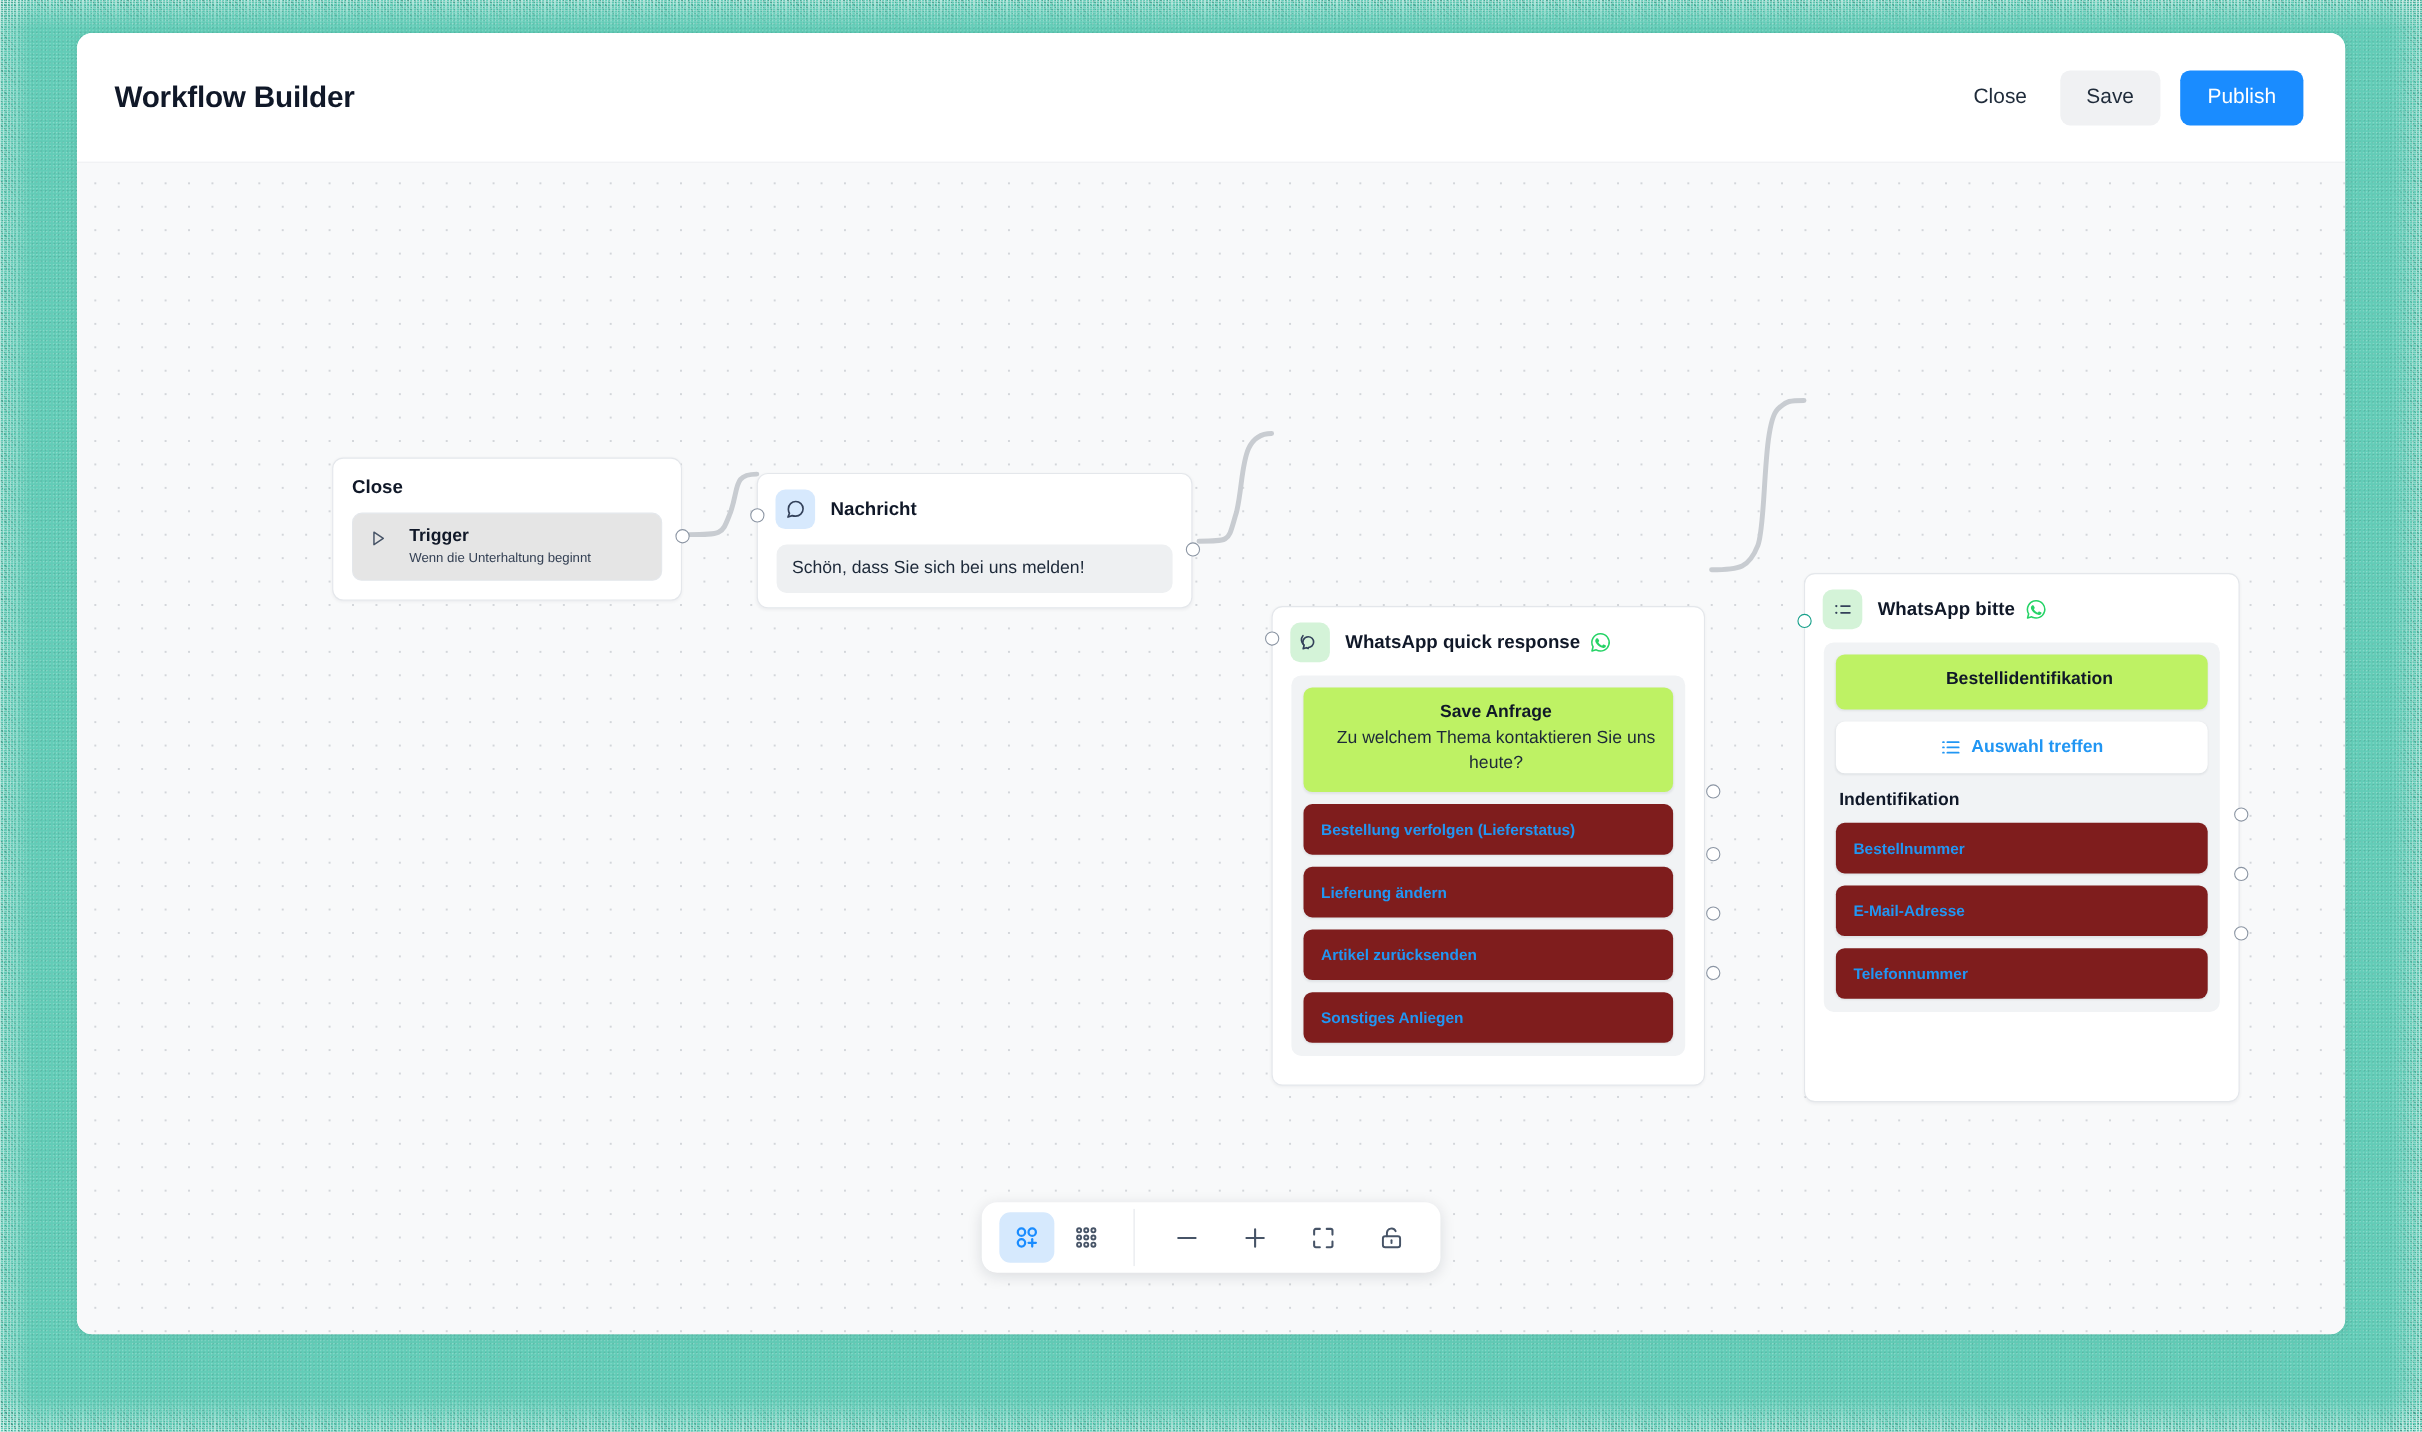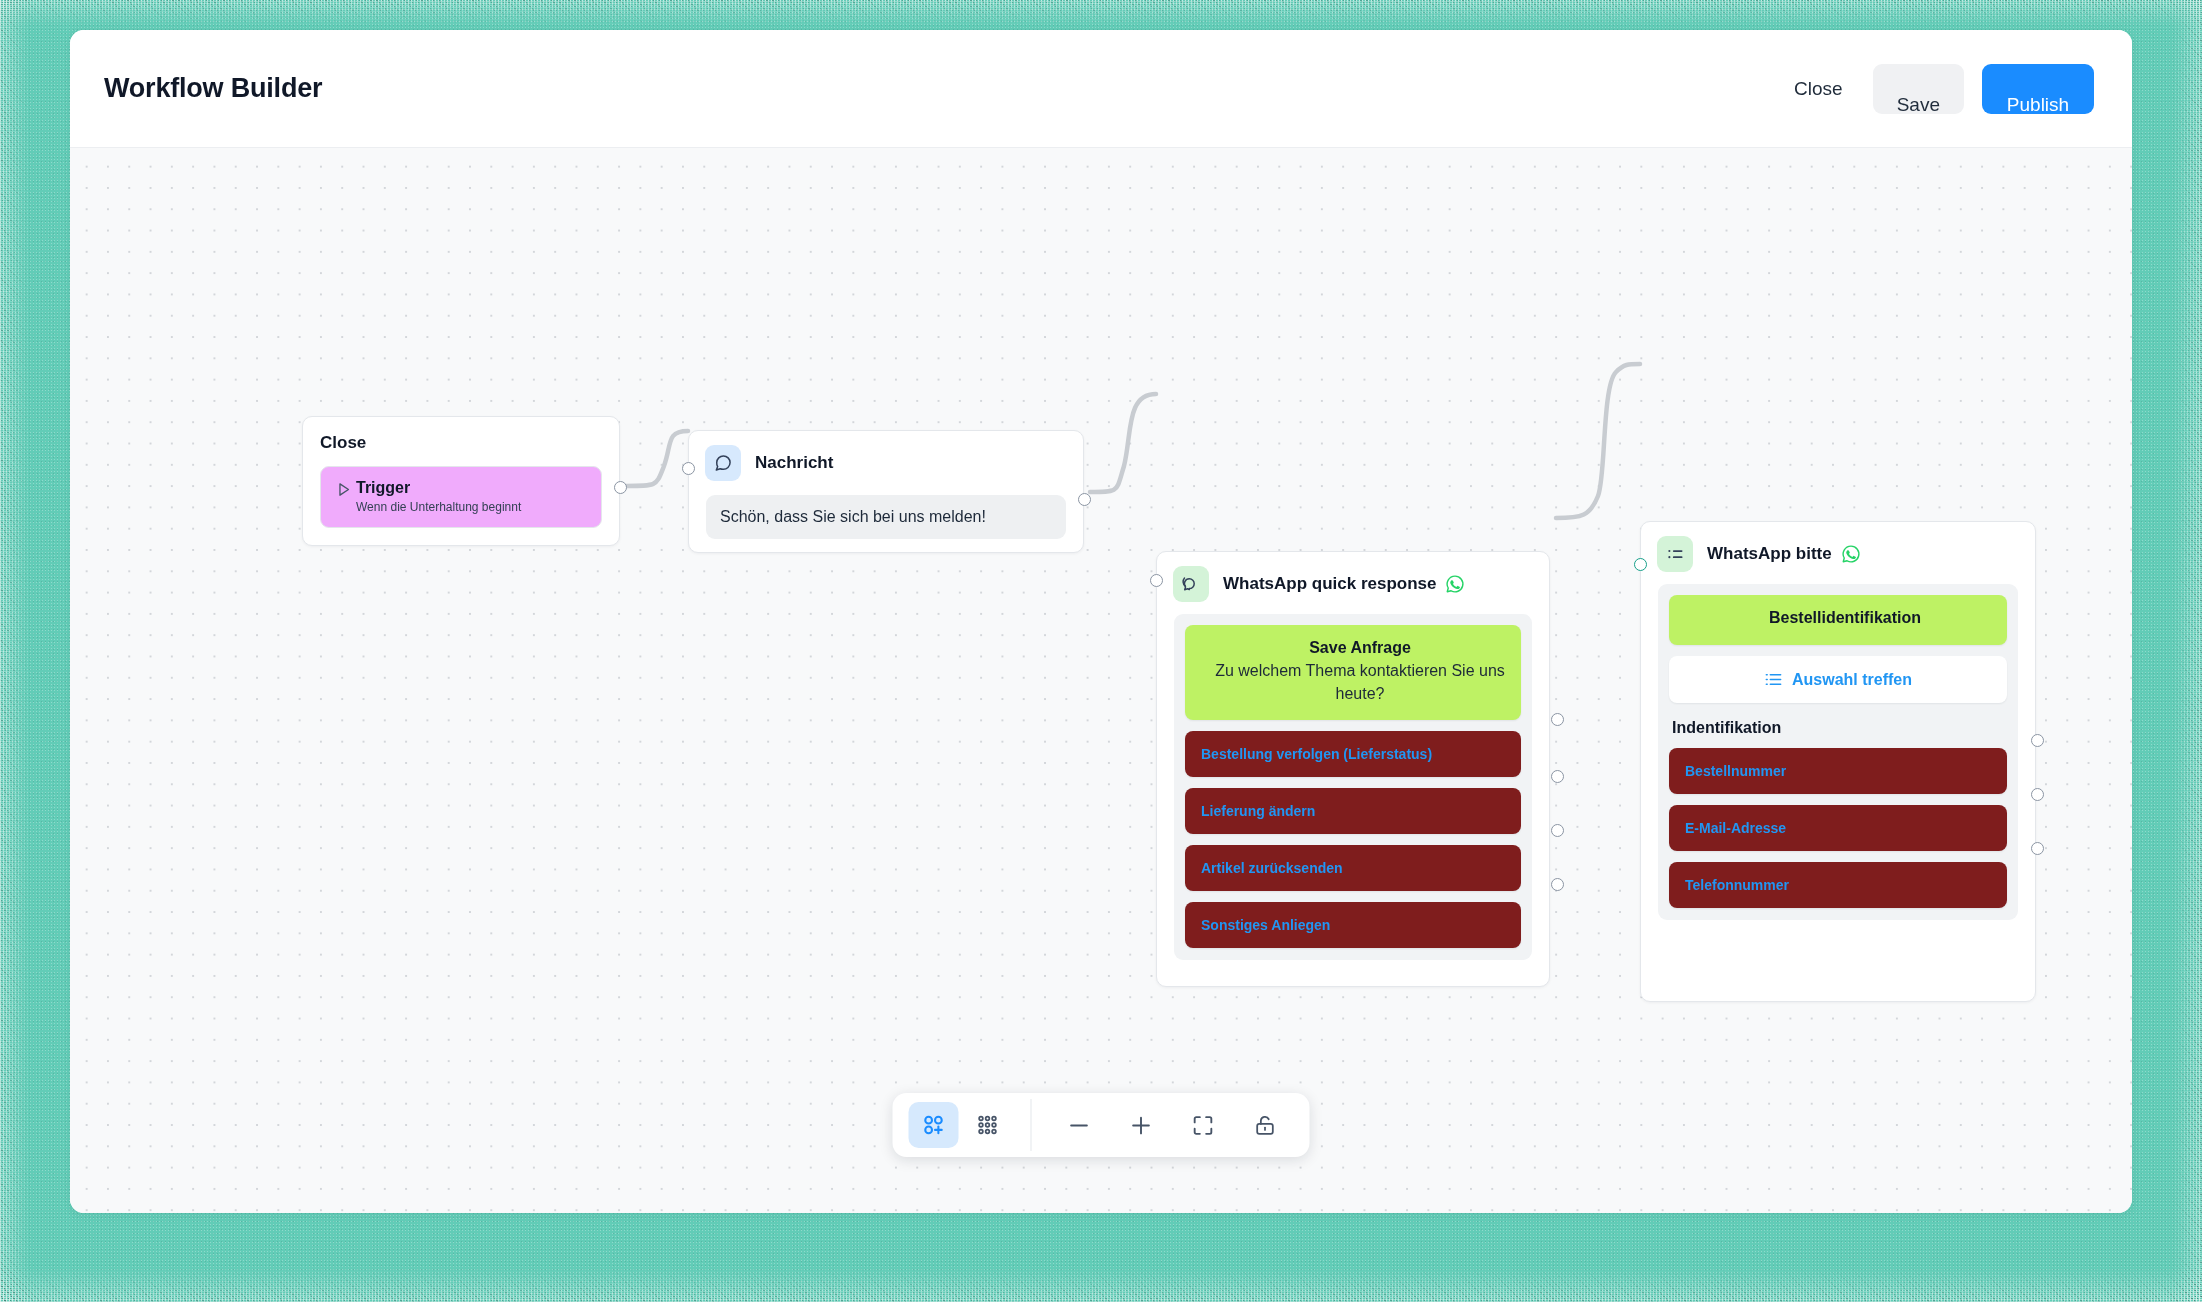--- a/index.html
+++ b/index.html
@@ -78,21 +78,21 @@
     align-items: center;
     gap: 18px;
   }
   .hdr-btn {
     font-family: inherit;
     font-size: 19px;
     border: none;
     cursor: pointer;
     border-radius: 9px;
     height: 50px;
-    padding: 16px 24px;
+    padding: 0 24px;
     line-height: 50px;
   }
   #close-button   { background: transparent; color: #1f2b3a; padding: 0 12px; }
   #save-button    { background: #f0f1f3; color: #1f2b3a; min-width: 88px; }
   #publish-button { background: #1a8cff; color: #ffffff; min-width: 112px; font-weight: 500; }
 
   
   #canvas {
     position: relative;
     width: 100%;
@@ -139,22 +139,22 @@
   .wa-glyph { display: inline-flex; }
 
   
   #node-start { left: 232px; top: 268px; width: 318px; height: 130px; padding: 16px 17px; }
   #start-label { font-size: 17px; font-weight: 700; color: #101828; }
   #trigger-card {
     margin-top: 13px;
     border: 1px solid #e4e7eb;
     border-radius: 9px;
     padding: 12px 14px 13px 14px;
-    display: flex; gap: 4px; align-items: flex-start;
-    background: #f0abfc;
+    display: flex; gap: 20px; align-items: flex-start;
+    background: #e5e5e5;
   }
   #trigger-texts { display: flex; flex-direction: column; gap: 3px; }
   #trigger-title { font-size: 16px; font-weight: 700; color: #101828; }
   #trigger-sub   { font-size: 12px; color: #344054; }
 
   
   #node-message { left: 618px; top: 282px; width: 396px; height: 123px; }
   #message-bubble {
     margin: 2px 17px 16px 17px;
     background: #eef0f2;

